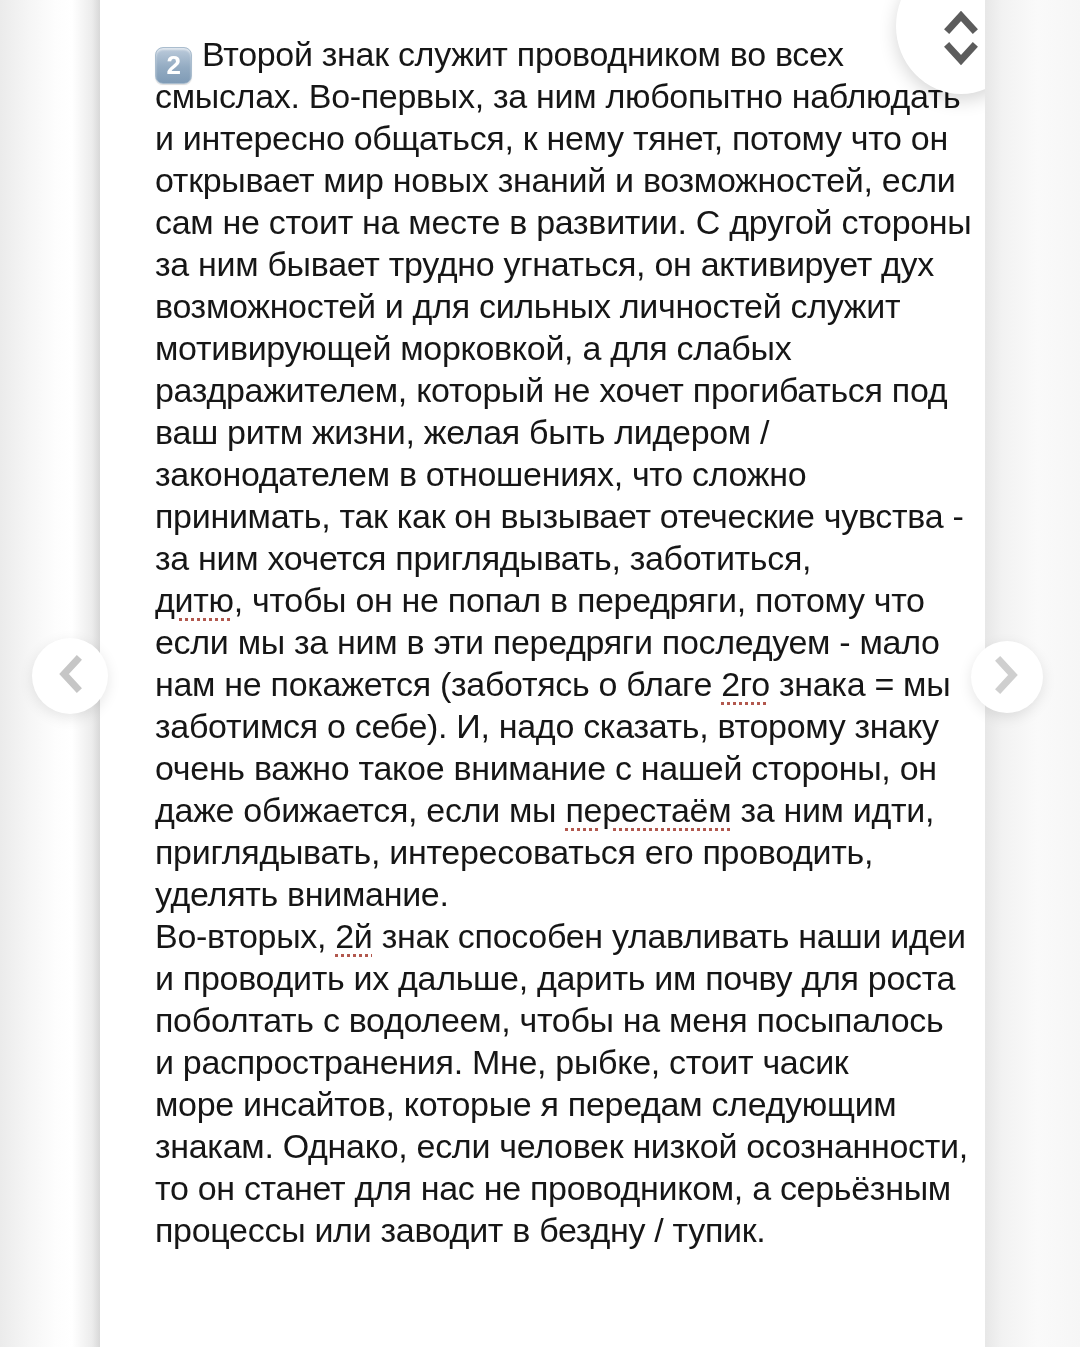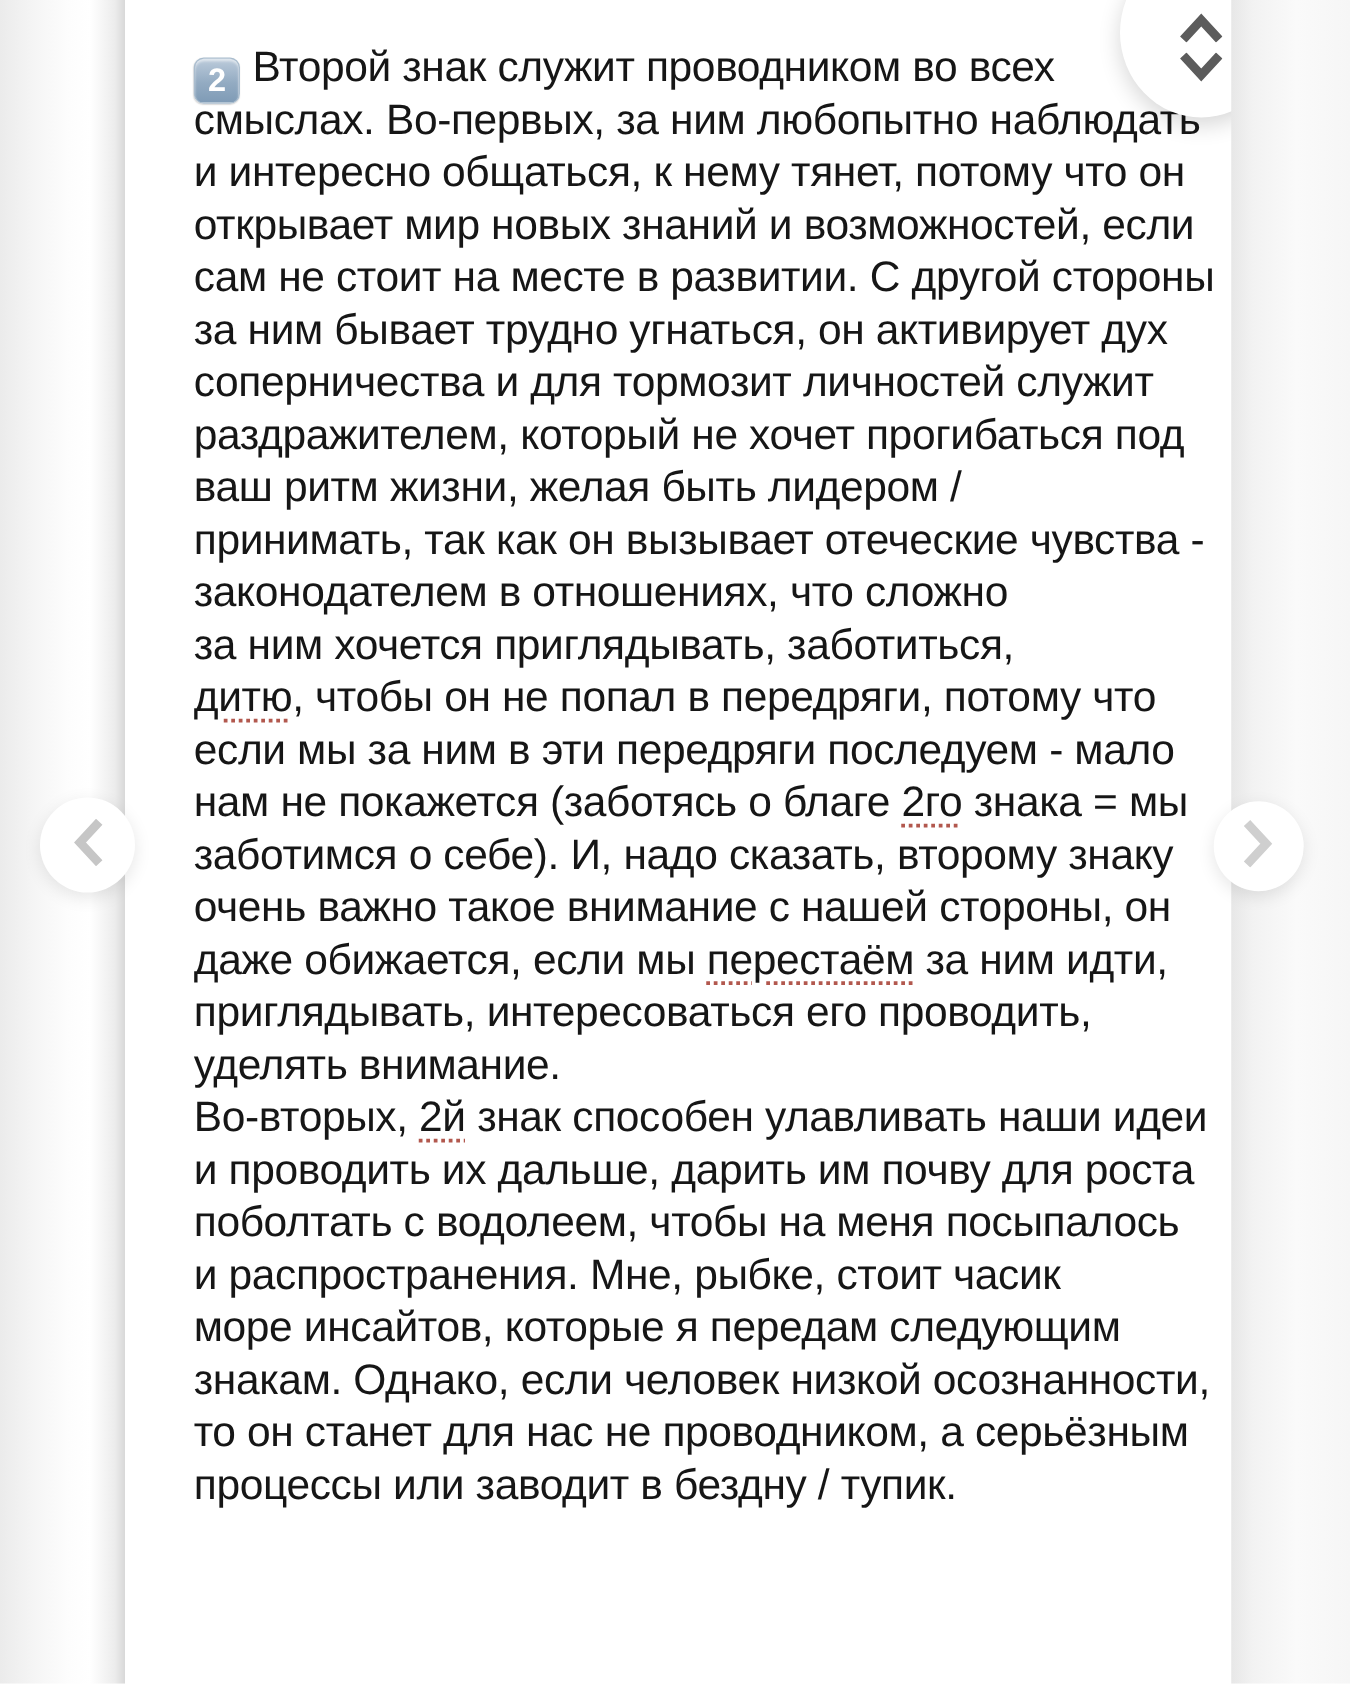--- a/index.html
+++ b/index.html
@@ -65,25 +65,26 @@
 <div class="stage">
 
   <div class="card">
     <div class="article">
         <div class="line"><span class="keycap">2</span><span>Второй знак служит проводником во всех</span></div>
         <div class="line"><span>смыслах. Во-первых, за ним любопытно наблюдать</span></div>
         <div class="line"><span>и интересно общаться, к нему тянет, потому что он</span></div>
         <div class="line"><span>открывает мир новых знаний и возможностей, если</span></div>
         <div class="line"><span>сам не стоит на месте в развитии. С другой стороны</span></div>
         <div class="line"><span>за ним бывает трудно угнаться, он активирует дух</span></div>
-        <div class="line"><span>соперничества и для тормозит личностей служит</span></div>
+        <div class="line"><span>возможностей и для сильных личностей служит</span></div>
+        <div class="line"><span>мотивирующей морковкой, а для слабых</span></div>
         <div class="line"><span>раздражителем, который не хочет прогибаться под</span></div>
         <div class="line"><span>ваш ритм жизни, желая быть лидером /</span></div>
+        <div class="line"><span>законодателем в отношениях, что сложно</span></div>
         <div class="line"><span>принимать, так как он вызывает отеческие чувства -</span></div>
-        <div class="line"><span>законодателем в отношениях, что сложно</span></div>
         <div class="line"><span>за ним хочется приглядывать, заботиться,</span></div>
         <div class="line"><span class="miss">дитю</span><span>, чтобы он не попал в передряги, потому что</span></div>
         <div class="line"><span>если мы за ним в эти передряги последуем - мало</span></div>
         <div class="line"><span>нам не покажется (заботясь о благе </span><span class="miss">2го</span><span> знака = мы</span></div>
         <div class="line"><span>заботимся о себе). И, надо сказать, второму знаку</span></div>
         <div class="line"><span>очень важно такое внимание с нашей стороны, он</span></div>
         <div class="line"><span>даже обижается, если мы </span><span class="miss">перестаём</span><span> за ним идти,</span></div>
         <div class="line"><span>приглядывать, интересоваться его проводить,</span></div>
         <div class="line"><span>уделять внимание.</span></div>
         <div class="line"><span>Во-вторых, </span><span class="miss">2й</span><span> знак способен улавливать наши идеи</span></div>

